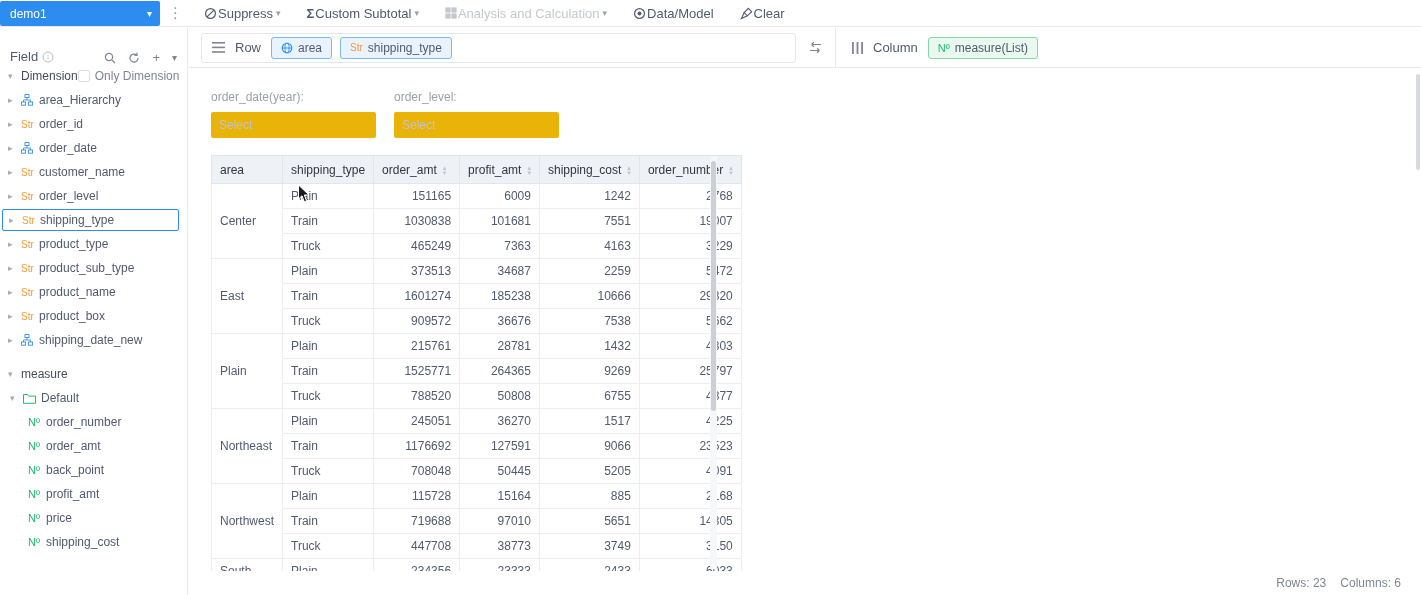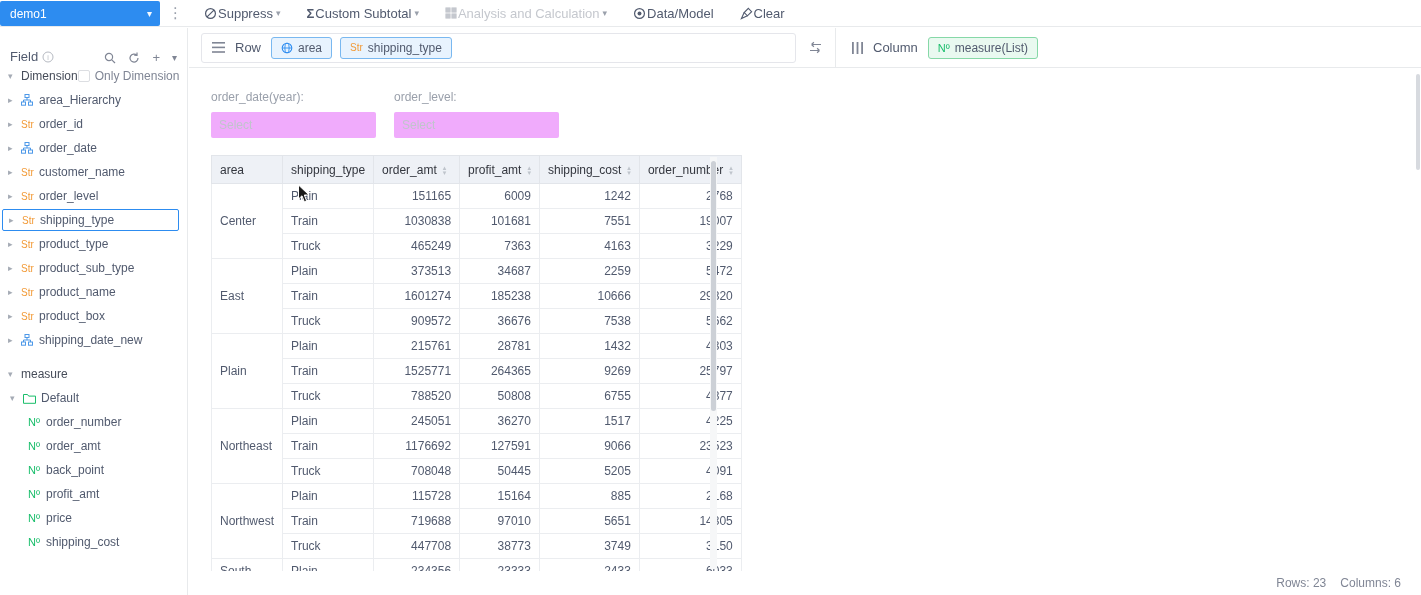--- a/index.html
+++ b/index.html
@@ -59,21 +59,21 @@
   .swap { margin-left:12px; color:#808695; cursor:pointer; display:inline-flex; }
   .col-group { margin-left:12px; border-left:1px solid #e8eaec; align-self:stretch;
     display:flex; align-items:center; padding-left:16px; gap:10px; font-size:13px; color:#515a6e; }
   .edge-scroll { position:absolute; right:1px; top:46px; width:4px; height:96px;
     background:#d7dadf; border-radius:2px; cursor:grab; }
 
   
   .filters { position:absolute; top:62px; left:22px; display:flex; gap:18px; }
   .filter { width:165px; }
   .flabel { font-size:12px; color:#9aa0ab; margin-bottom:8px; }
-  .filter input { width:165px; height:26px; background:#f0abfc; border:none; border-radius:2px;
+  .filter input { width:165px; height:26px; background:#eab308; border:none; border-radius:2px;
     padding:0 8px; font-size:12px; color:#515a6e; outline:none;
     font-family:"Liberation Sans","DejaVu Sans",sans-serif; }
   .filter input::placeholder { color:#c0c4cc; }
 
   
   .table-wrap { position:absolute; top:127px; left:22px; height:416px; overflow:hidden; }
   table { border-collapse:collapse; table-layout:fixed; font-size:12px; }
   th { background:#eef1f6; border:1px solid #e2e5ea; font-weight:normal; color:#33363e;
     text-align:left; padding:0 8px; height:28px; white-space:nowrap; }
   td { border:1px solid #ebedf0; padding:0 8px; height:25px; color:#515a6e; white-space:nowrap;

